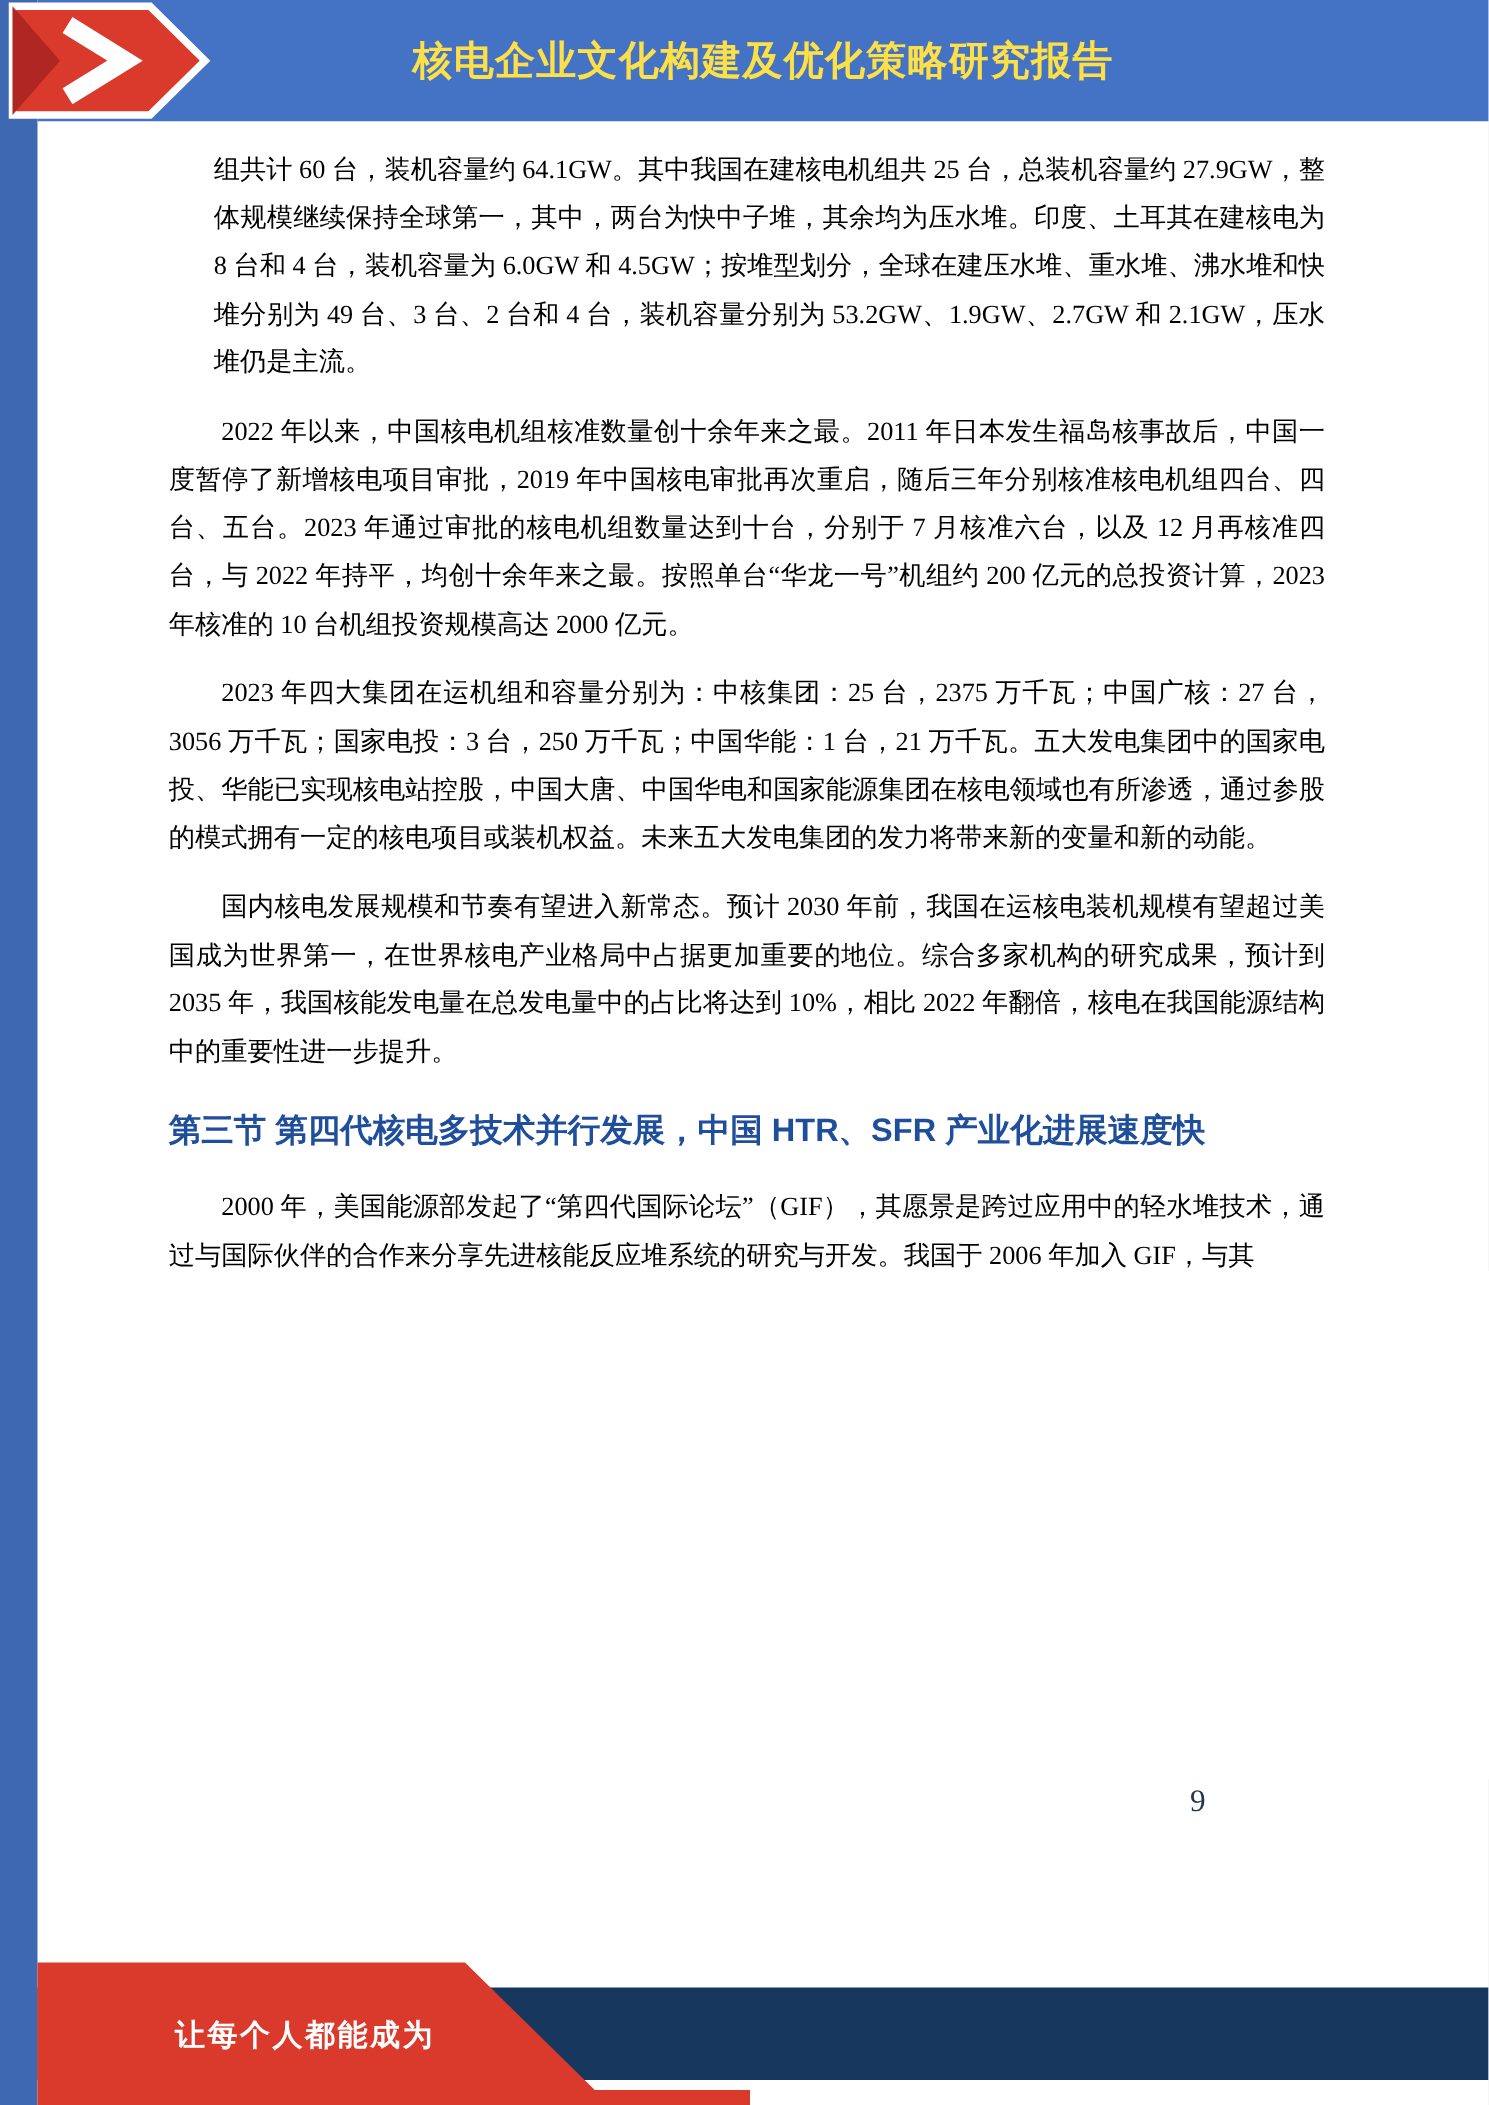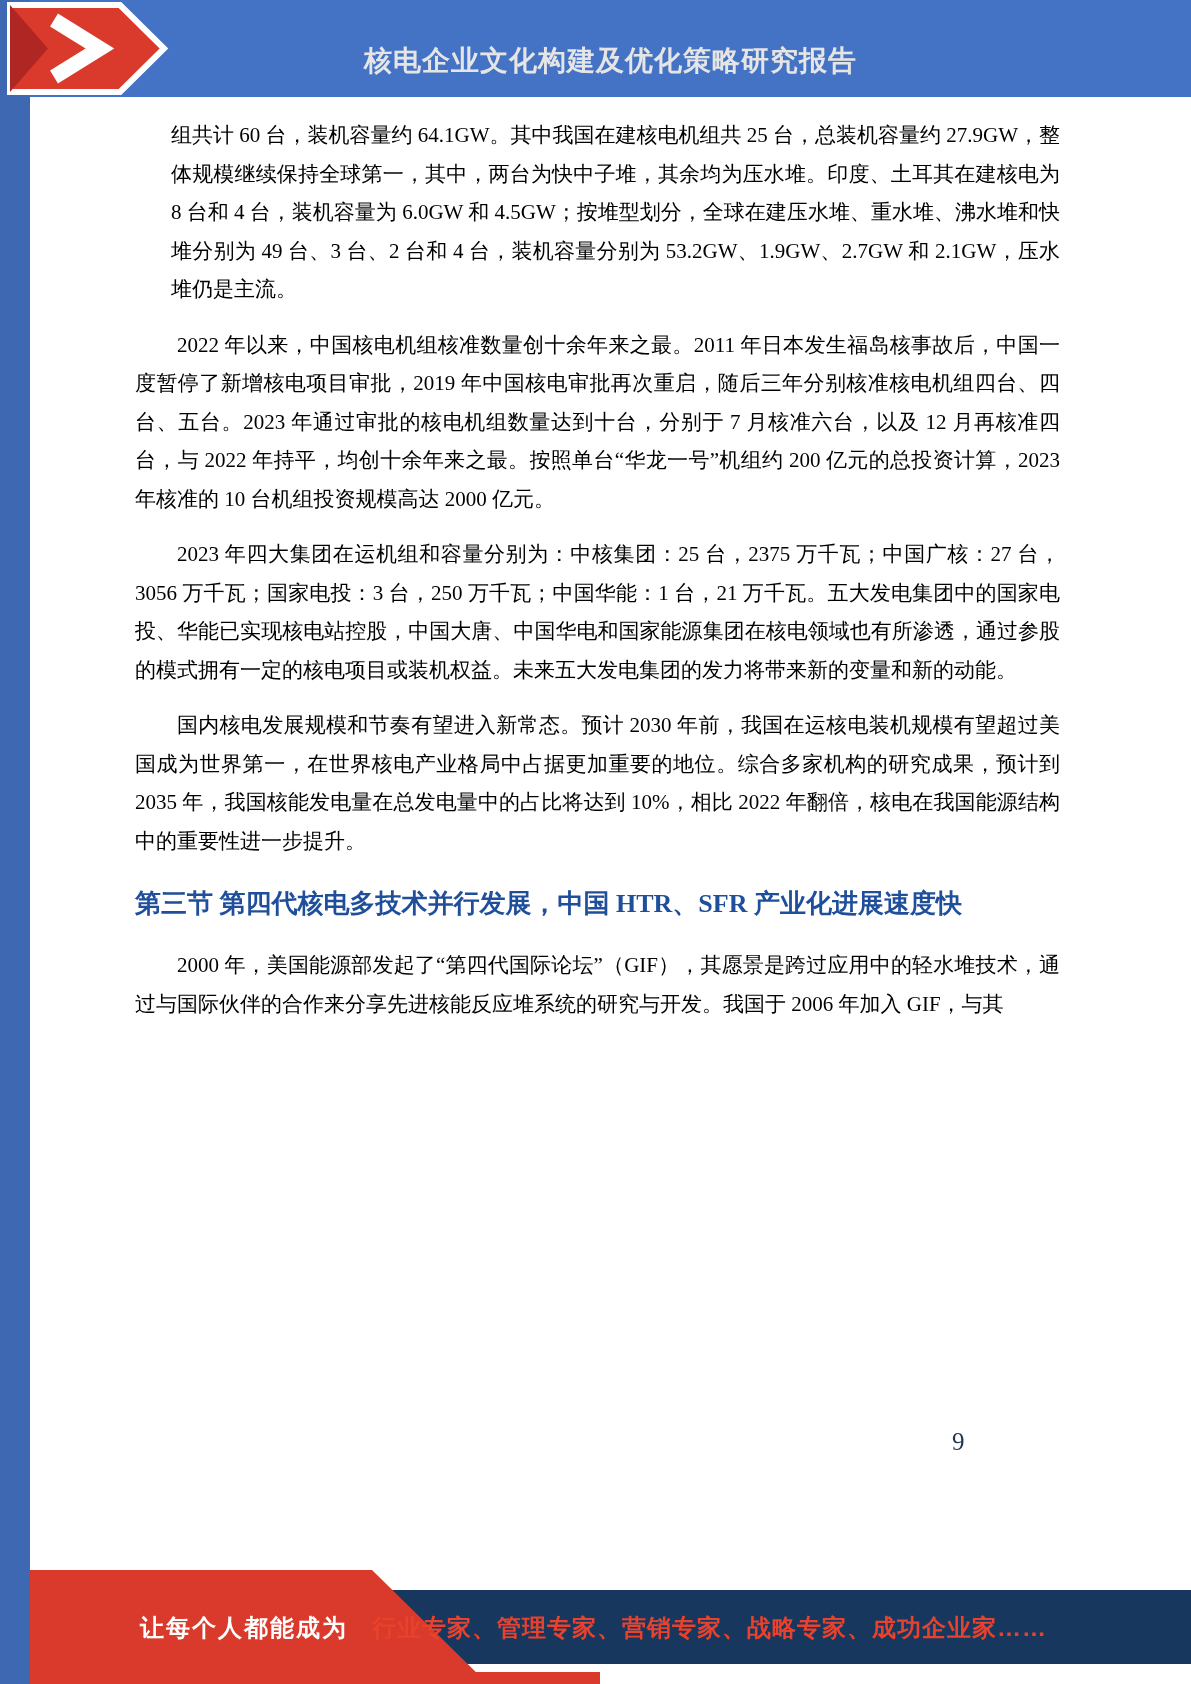--- a/index.html
+++ b/index.html
@@ -30,25 +30,25 @@
     position: absolute;
     left: 30px; top: 0; right: 0;
     height: 97px;
     background: #4472c4;
   }
   .header-title {
     position: absolute;
     left: 0; right: 0;
     top: 50%;
     transform: translateY(-50%);
-    margin: 12px;
+    margin: 0;
     text-align: center;
-    color: #e5e5e5;
+    color: #fde047;
     font-family: "Liberation Sans", "DejaVu Sans", sans-serif;
-    font-size: 28px;
+    font-size: 32px;
     font-weight: bold;
     letter-spacing: 1px;
   }
   .arrow-badge {
     position: absolute;
     left: 2px; top: 0;
     width: 170px; height: 97px;
   }
 
   
@@ -65,21 +65,21 @@
   .para {
     margin: 0 0 17px 0;
     text-indent: 2em;
   }
   .para.no-indent {
     text-indent: 0;
     margin-left: 36px;
   }
   .section-heading {
     margin: 26px 0 24px 0;
-    font-family: Liberation Serif, serif;
+    font-family: Liberation Sans, sans-serif;
     font-size: 26px;
     font-weight: bold;
     color: #1f4e9b;
     line-height: 1.4;
     text-align: left;
     text-indent: 0;
   }
 
   
   .page-number {
@@ -154,16 +154,15 @@
 
   <div class="page-number">9</div>
 
   <footer class="footer">
     <svg class="footer-bg" width="1191" height="124" viewBox="0 0 1191 124" xmlns="http://www.w3.org/2000/svg">
       <rect x="30" y="30" width="1161" height="74" fill="#17375e"></rect>
       <polygon points="30,10 372,10 488,124 30,124" fill="#d93a2b"></polygon>
       <rect x="460" y="112" width="140" height="12" fill="#d93a2b"></rect>
     </svg>
     <div class="footer-left">让每个人都能成为</div>
-    <div class="footer-right">行业专家、管理专家、营销专家、战略专家、成功企业家……</div>
   </footer>
 
 </div>
 
 </body></html>

